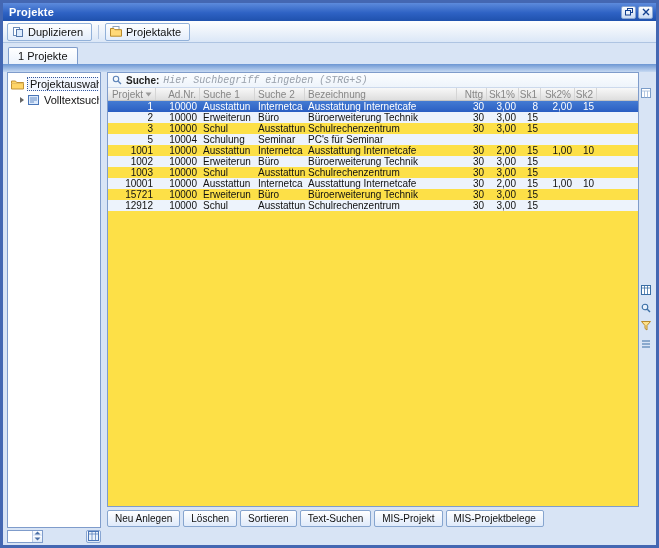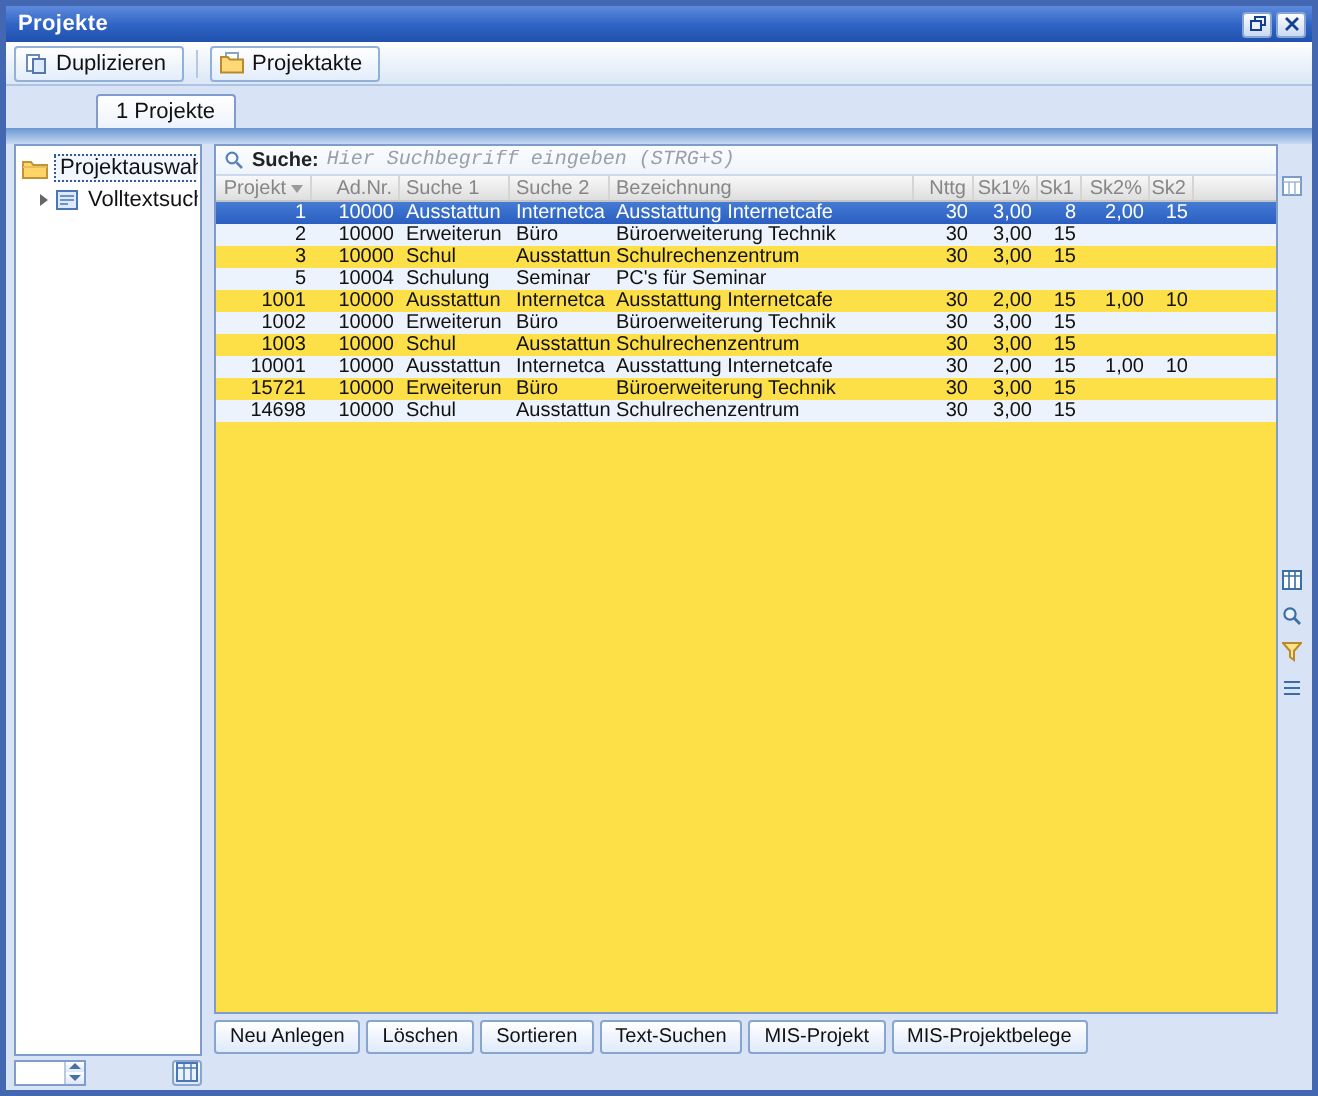--- a/index.html
+++ b/index.html
@@ -19,21 +19,21 @@
 
   
   .toolbar{height:22px;background:linear-gradient(180deg,#fefefe,#dbe7f7);
            border-bottom:1px solid #aec4e2;display:flex;align-items:center;padding:0 4px;gap:3px;}
   .tb-btn{display:inline-flex;align-items:center;gap:4px;height:18px;padding:0 8px 0 4px;
           font-family:"Liberation Sans",sans-serif;font-size:11px;color:#111;
           background:linear-gradient(#ffffff,#e3edfb);border:1px solid #92b1d9;border-radius:2px;}
   .tb-sep{width:1px;height:14px;background:#b4c7e3;margin:0 3px;}
 
   
-  .tabstrip{height:21px;display:flex;align-items:flex-end;padding-left:5px;margin-left:40px;}
+  .tabstrip{height:21px;display:flex;align-items:flex-end;padding-left:5px;}
   .tab{font-size:11px;color:#111;padding:2px 9px;background:linear-gradient(#ffffff,#edf3fc);
        border:1px solid #7f9ccb;border-bottom:none;border-radius:2px 2px 0 0;position:relative;z-index:2;}
   .blueband{height:8px;background:linear-gradient(180deg,#6c96d3,#c6d9f2);}
 
   
   .content{position:absolute;top:69px;left:4px;right:4px;bottom:17px;}
 
   .sidebar{position:absolute;left:0;top:0;bottom:0;width:94px;background:#fff;
            border:1px solid #7f9ccb;padding:3px 1px;}
   .tree-item{display:flex;align-items:center;gap:3px;height:16px;font-size:11px;color:#111;white-space:nowrap;overflow:hidden;}
@@ -332,21 +332,21 @@
                 <div class="gcell" style="width: 50px; text-align: left;">Büro</div>
                 <div class="gcell" style="width: 152px; text-align: left;">Büroerweiterung Technik</div>
                 <div class="gcell" style="width: 30px; text-align: right;">30</div>
                 <div class="gcell" style="width: 32px; text-align: right;">3,00</div>
                 <div class="gcell" style="width: 22px; text-align: right;">15</div>
                 <div class="gcell" style="width: 34px; text-align: right;"></div>
                 <div class="gcell" style="width: 22px; text-align: right;"></div>
                 <div class="gcell gfill"></div>
               </div>
               <div class="grow alt">
-                <div class="gcell" style="width: 48px; text-align: right;">14698</div>
+                <div class="gcell" style="width: 48px; text-align: right;">12912</div>
                 <div class="gcell" style="width: 44px; text-align: right;">10000</div>
                 <div class="gcell" style="width: 55px; text-align: left;">Schul</div>
                 <div class="gcell" style="width: 50px; text-align: left;">Ausstattun</div>
                 <div class="gcell" style="width: 152px; text-align: left;">Schulrechenzentrum</div>
                 <div class="gcell" style="width: 30px; text-align: right;">30</div>
                 <div class="gcell" style="width: 32px; text-align: right;">3,00</div>
                 <div class="gcell" style="width: 22px; text-align: right;">15</div>
                 <div class="gcell" style="width: 34px; text-align: right;"></div>
                 <div class="gcell" style="width: 22px; text-align: right;"></div>
                 <div class="gcell gfill"></div>

